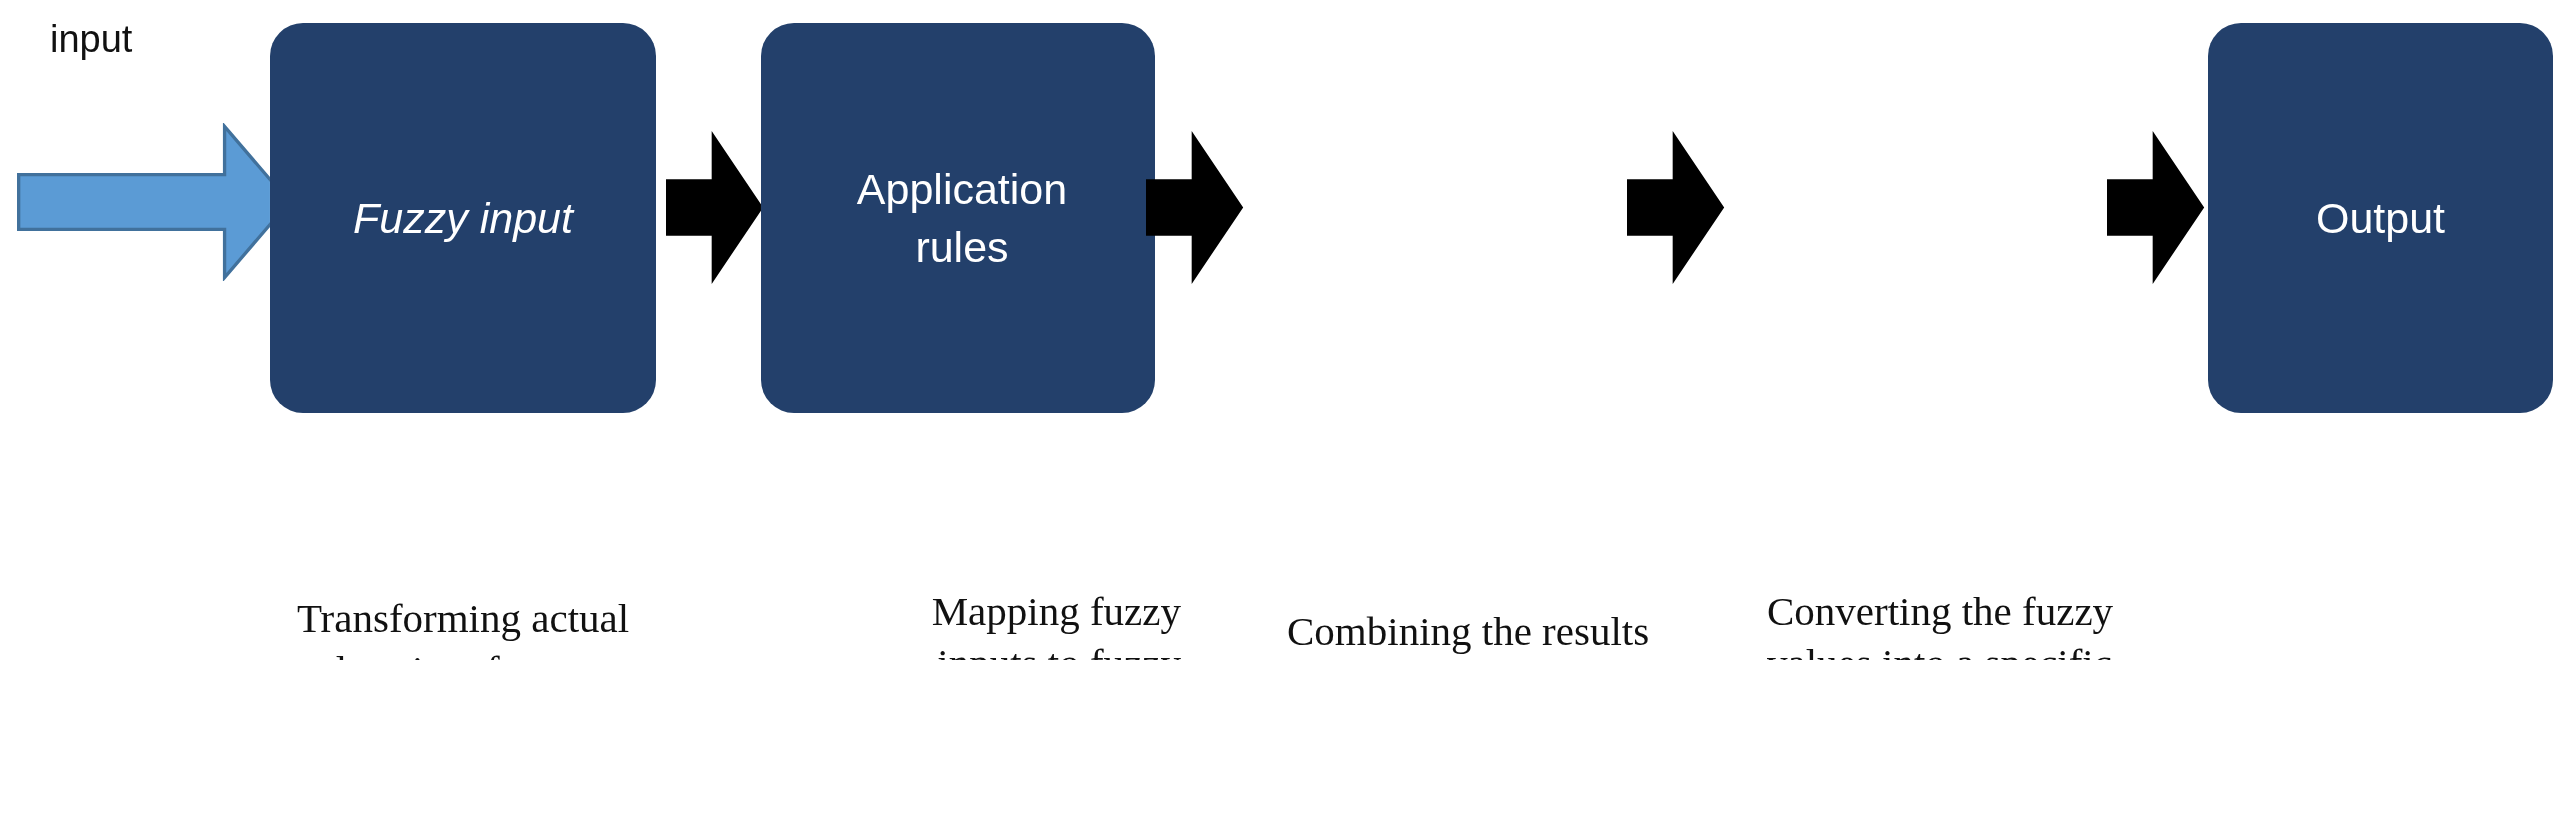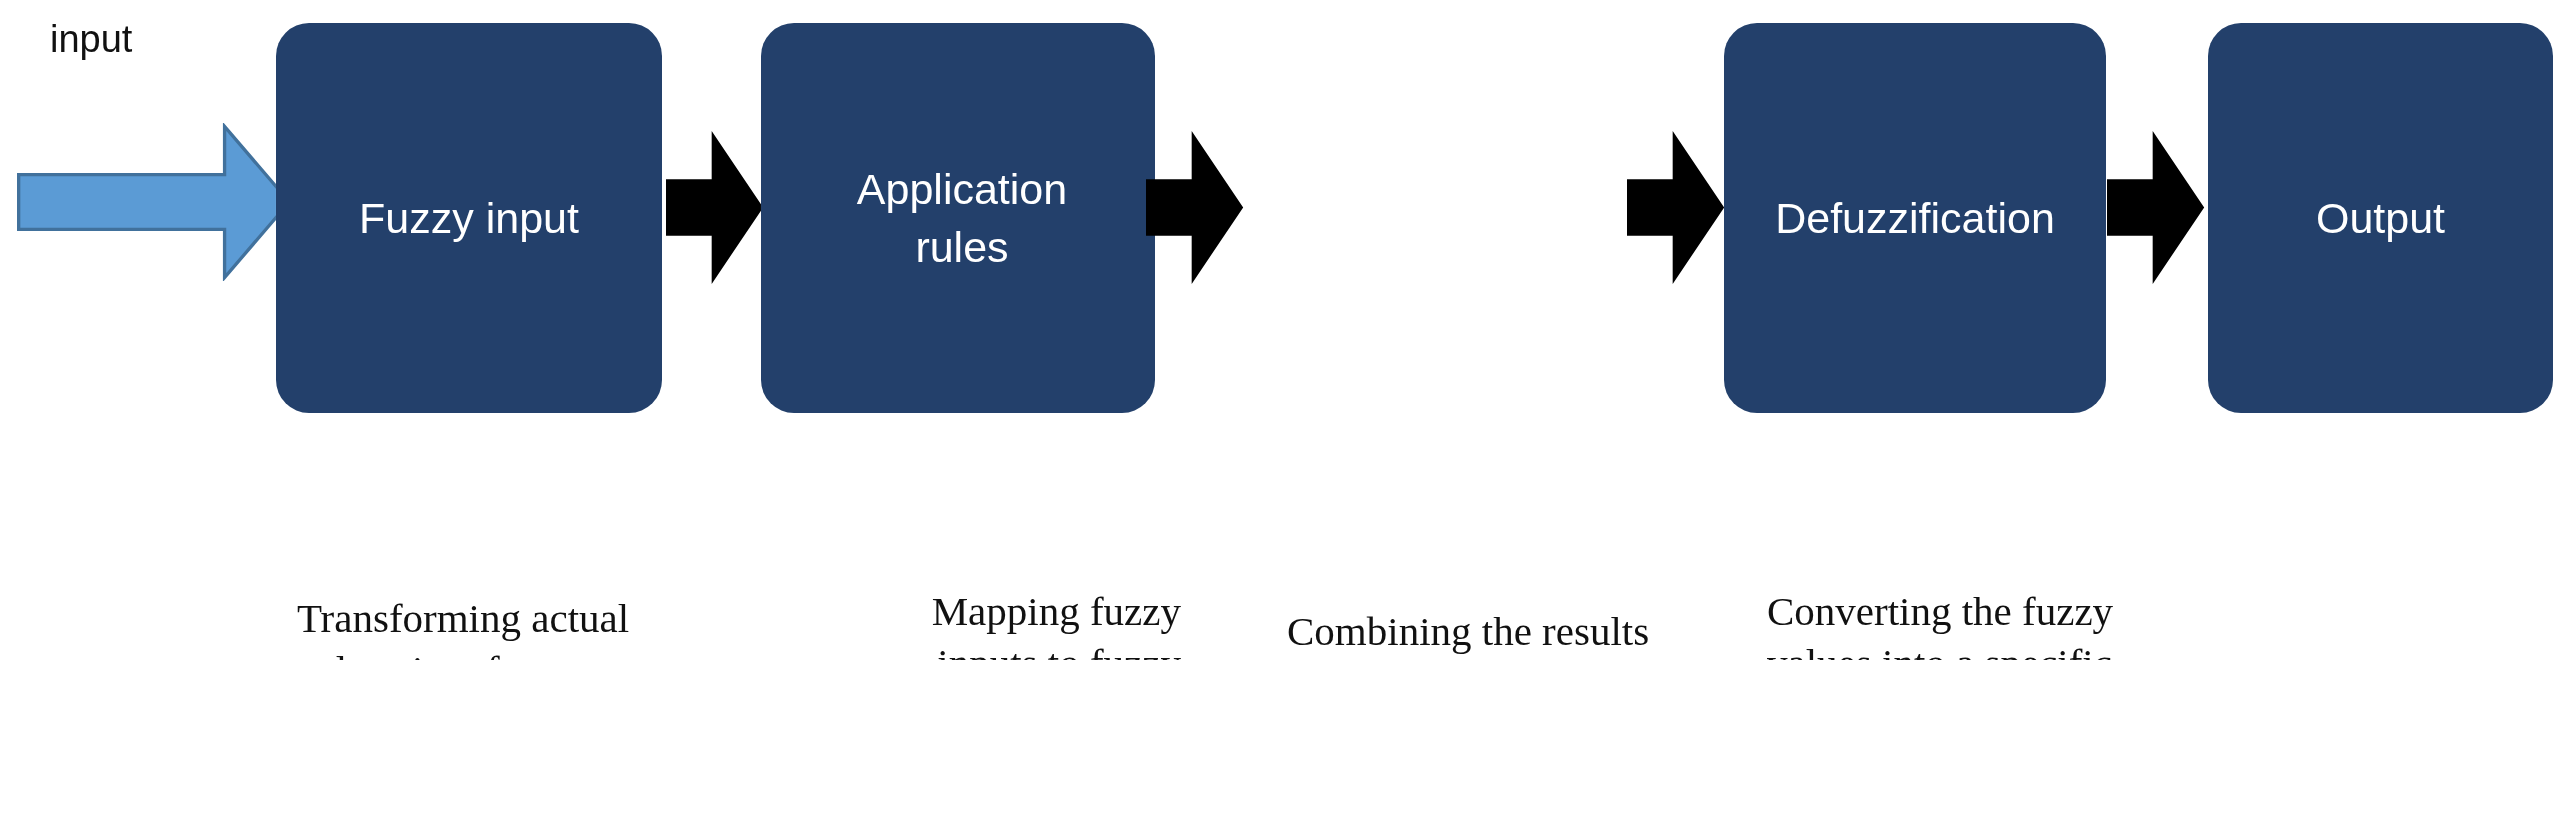--- a/index.html
+++ b/index.html
@@ -51,21 +51,21 @@
   }
   .proc-box-label {
     color: #ffffff;
     font-family: "Liberation Sans", sans-serif;
     font-size: 43px;
     line-height: 1.35;
     text-align: center;
     white-space: pre-line;
     padding: 0 15px;
   }
-  #box-0 { left: 276px;  width: 386px; }
+  #box-0 { left: 270px;  width: 386px; font-style: italic; }
   #box-1 { left: 761px;  width: 386px; padding-left: 8px; }
   #box-2 { left: 1242px; width: 386px; }
   #box-3 { left: 1724px; width: 382px; }
   #box-4 { left: 2208px; width: 345px; }
 
   
   .black-arrow {
     position: absolute;
     top: 131px;
     width: 98px;
@@ -125,23 +125,20 @@
     </svg>
   </div>
 
 
   <div class="black-arrow" id="arrow-2">
     <svg width="98" height="153" viewBox="0 0 118 184" xmlns="http://www.w3.org/2000/svg">
       <polygon points="0,58 55,58 55,0 117,92 55,184 55,126 0,126" fill="#000000"></polygon>
     </svg>
   </div>
 
-  <div class="proc-box" id="box-3">
-    <span class="proc-box-label">Defuzzification</span>
-  </div>
 
   <div class="black-arrow" id="arrow-3">
     <svg width="98" height="153" viewBox="0 0 118 184" xmlns="http://www.w3.org/2000/svg">
       <polygon points="0,58 55,58 55,0 117,92 55,184 55,126 0,126" fill="#000000"></polygon>
     </svg>
   </div>
 
   <div class="proc-box" id="box-4">
     <span class="proc-box-label">Output</span>
   </div>

